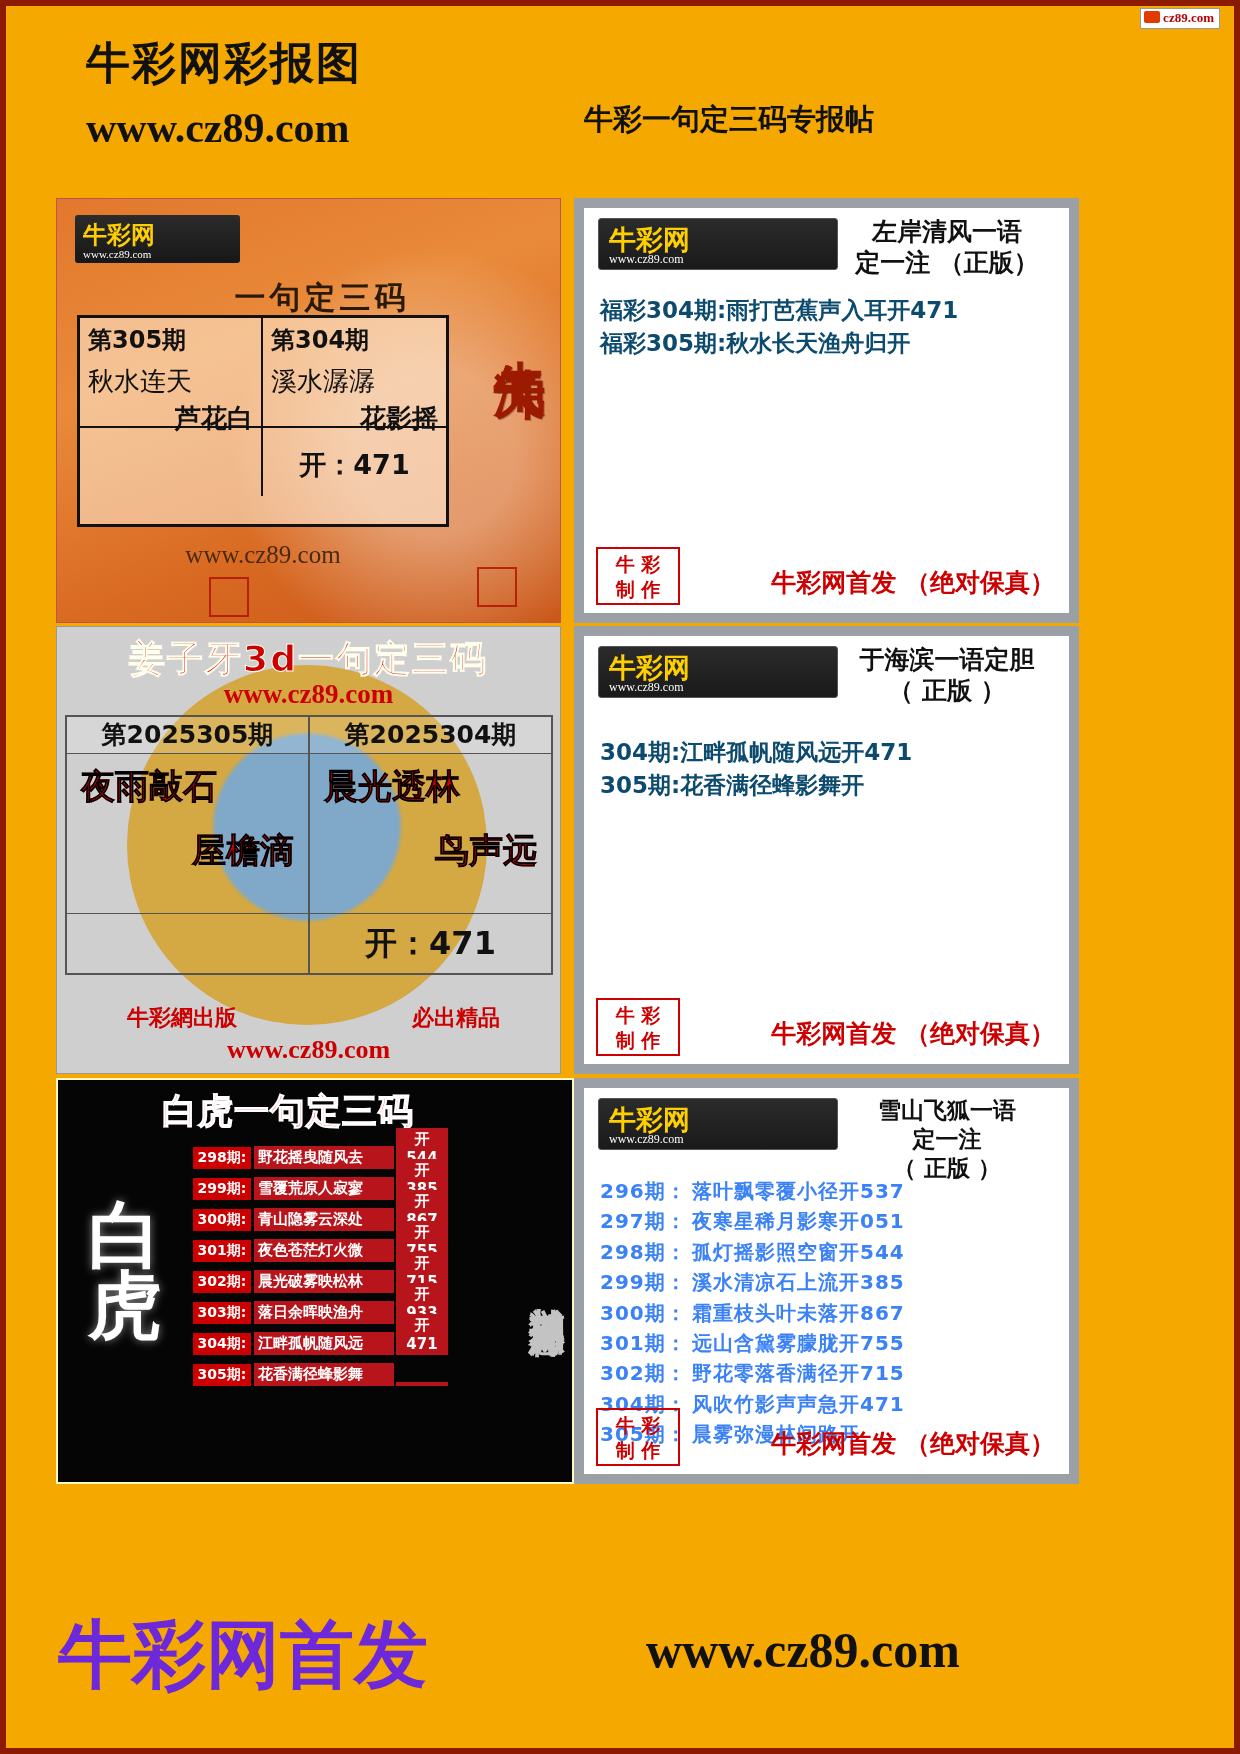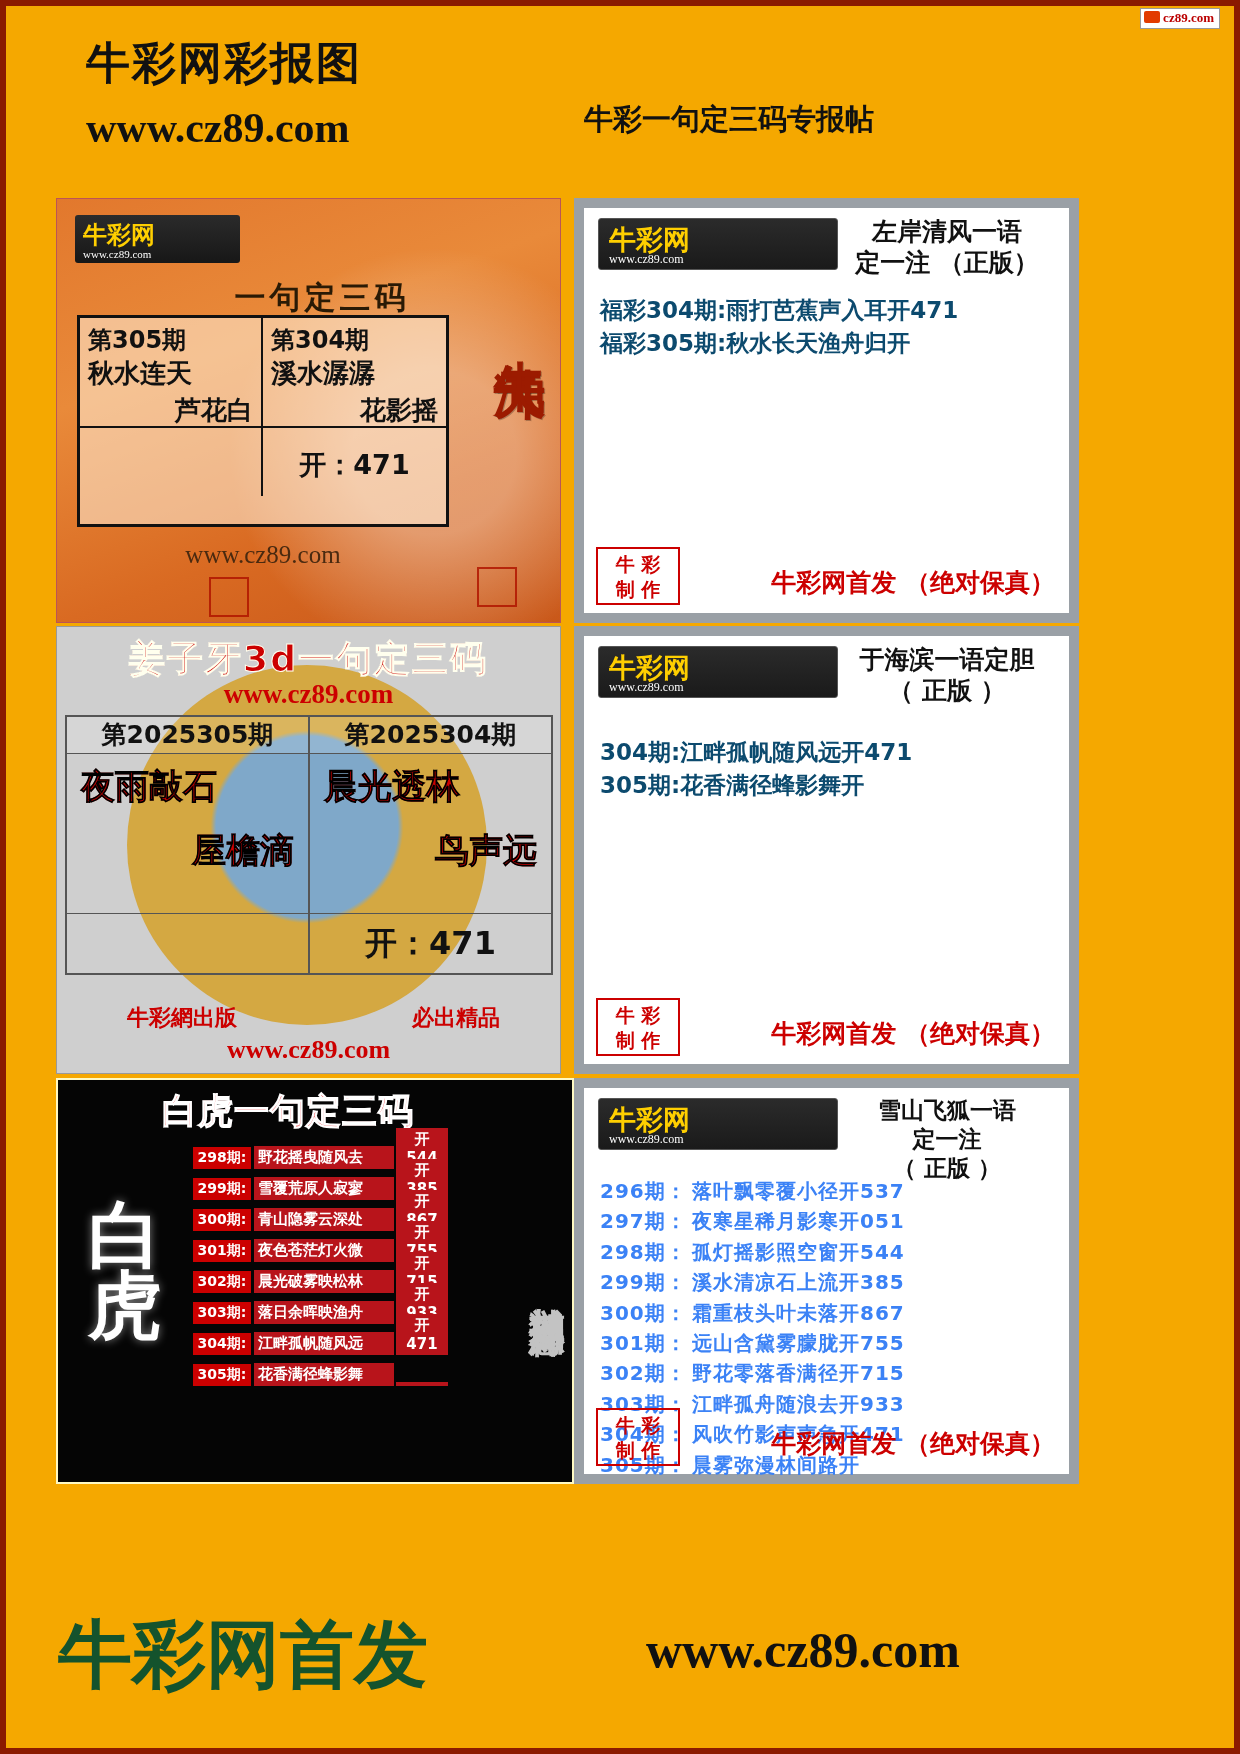--- a/index.html
+++ b/index.html
@@ -41,21 +41,21 @@
     font-size:42px; font-weight:bold; color:#111;
     font-family:"Liberation Serif",serif;
   }
   .hdr-sub {
     position:absolute; left:578px; top:94px;
     font-size:29px; font-weight:bold; color:#111;
   }
   
   .ftr-left {
     position:absolute; left:52px; top:1600px;
-    font-size:74px; font-weight:bold; color:#14532d;
+    font-size:74px; font-weight:bold; color:#6d28d9;
   }
   .ftr-right {
     position:absolute; left:640px; top:1615px;
     font-size:50px; font-weight:bold; color:#111;
     font-family:"Liberation Serif",serif;
   }
 
   
   .panel { position:absolute; overflow:hidden; }
 
@@ -88,21 +88,21 @@
     border:3px solid #111; background:rgba(255,240,220,.55);
   }
   .p1-table .row { display:flex;align-items:center; }
   .p1-table .c {
     border-right:2px solid #111; border-bottom:2px solid #111;
     width:50%; height:110px; position:relative; padding:6px 8px;
   }
   .p1-table .c:last-child { border-right:none; }
   .p1-table .row:last-child .c { border-bottom:none; height:68px; }
   .p1-table .qi { font-size:24px; font-weight:bold; color:#111; }
-  .p1-table .ln1 { font-size:26px; font-weight:bold; color:#111; }
+  .p1-table .ln1 { font-size:26px; font-weight:normal; color:#111; margin-top:8px; }
   .p1-table .ln2 { font-size:26px; font-weight:bold; color:#111; text-align:right; margin-top:2px;font-family:Liberation Serif, serif; }
   .p1-open { font-size:27px; font-weight:bold; color:#111; text-align:center; line-height:62px; }
   .p1-url {
     position:absolute; left:20px; top:342px; width:372px; text-align:center;
     font-size:25px; color:#4a2a10; font-family:"Liberation Serif",serif;
   }
   .seal {
     position:absolute; width:40px; height:40px; border:2px solid #b01500;
     color:#b01500; font-size:10px; line-height:1.05; text-align:center;
     padding:3px 2px; opacity:.85;
@@ -391,21 +391,20 @@
 定一注
 （ 正版 ）</div>
     <div class="rp-lines" id="r3-lines">
         <div class="rp-line"><span class="q">296期：</span><span>落叶飘零覆小径开537</span></div>
         <div class="rp-line"><span class="q">297期：</span><span>夜寒星稀月影寒开051</span></div>
         <div class="rp-line"><span class="q">298期：</span><span>孤灯摇影照空窗开544</span></div>
         <div class="rp-line"><span class="q">299期：</span><span>溪水清凉石上流开385</span></div>
         <div class="rp-line"><span class="q">300期：</span><span>霜重枝头叶未落开867</span></div>
         <div class="rp-line"><span class="q">301期：</span><span>远山含黛雾朦胧开755</span></div>
         <div class="rp-line"><span class="q">302期：</span><span>野花零落香满径开715</span></div>
-        <div class="rp-line"><span class="q">303期：</span><span>江畔孤舟随浪去开933</span></div>
         <div class="rp-line"><span class="q">304期：</span><span>风吹竹影声声急开471</span></div>
         <div class="rp-line"><span class="q">305期：</span><span>晨雾弥漫林间路开</span></div>
       </div>
     <div class="rp-stamp" style="white-space:pre-line">牛 彩
 制 作</div>
     <div class="rp-foot">牛彩网首发 （绝对保真）</div>
   </div>
 
   <div class="ftr-left">牛彩网首发</div>
   <div class="ftr-right">www.cz89.com</div>

